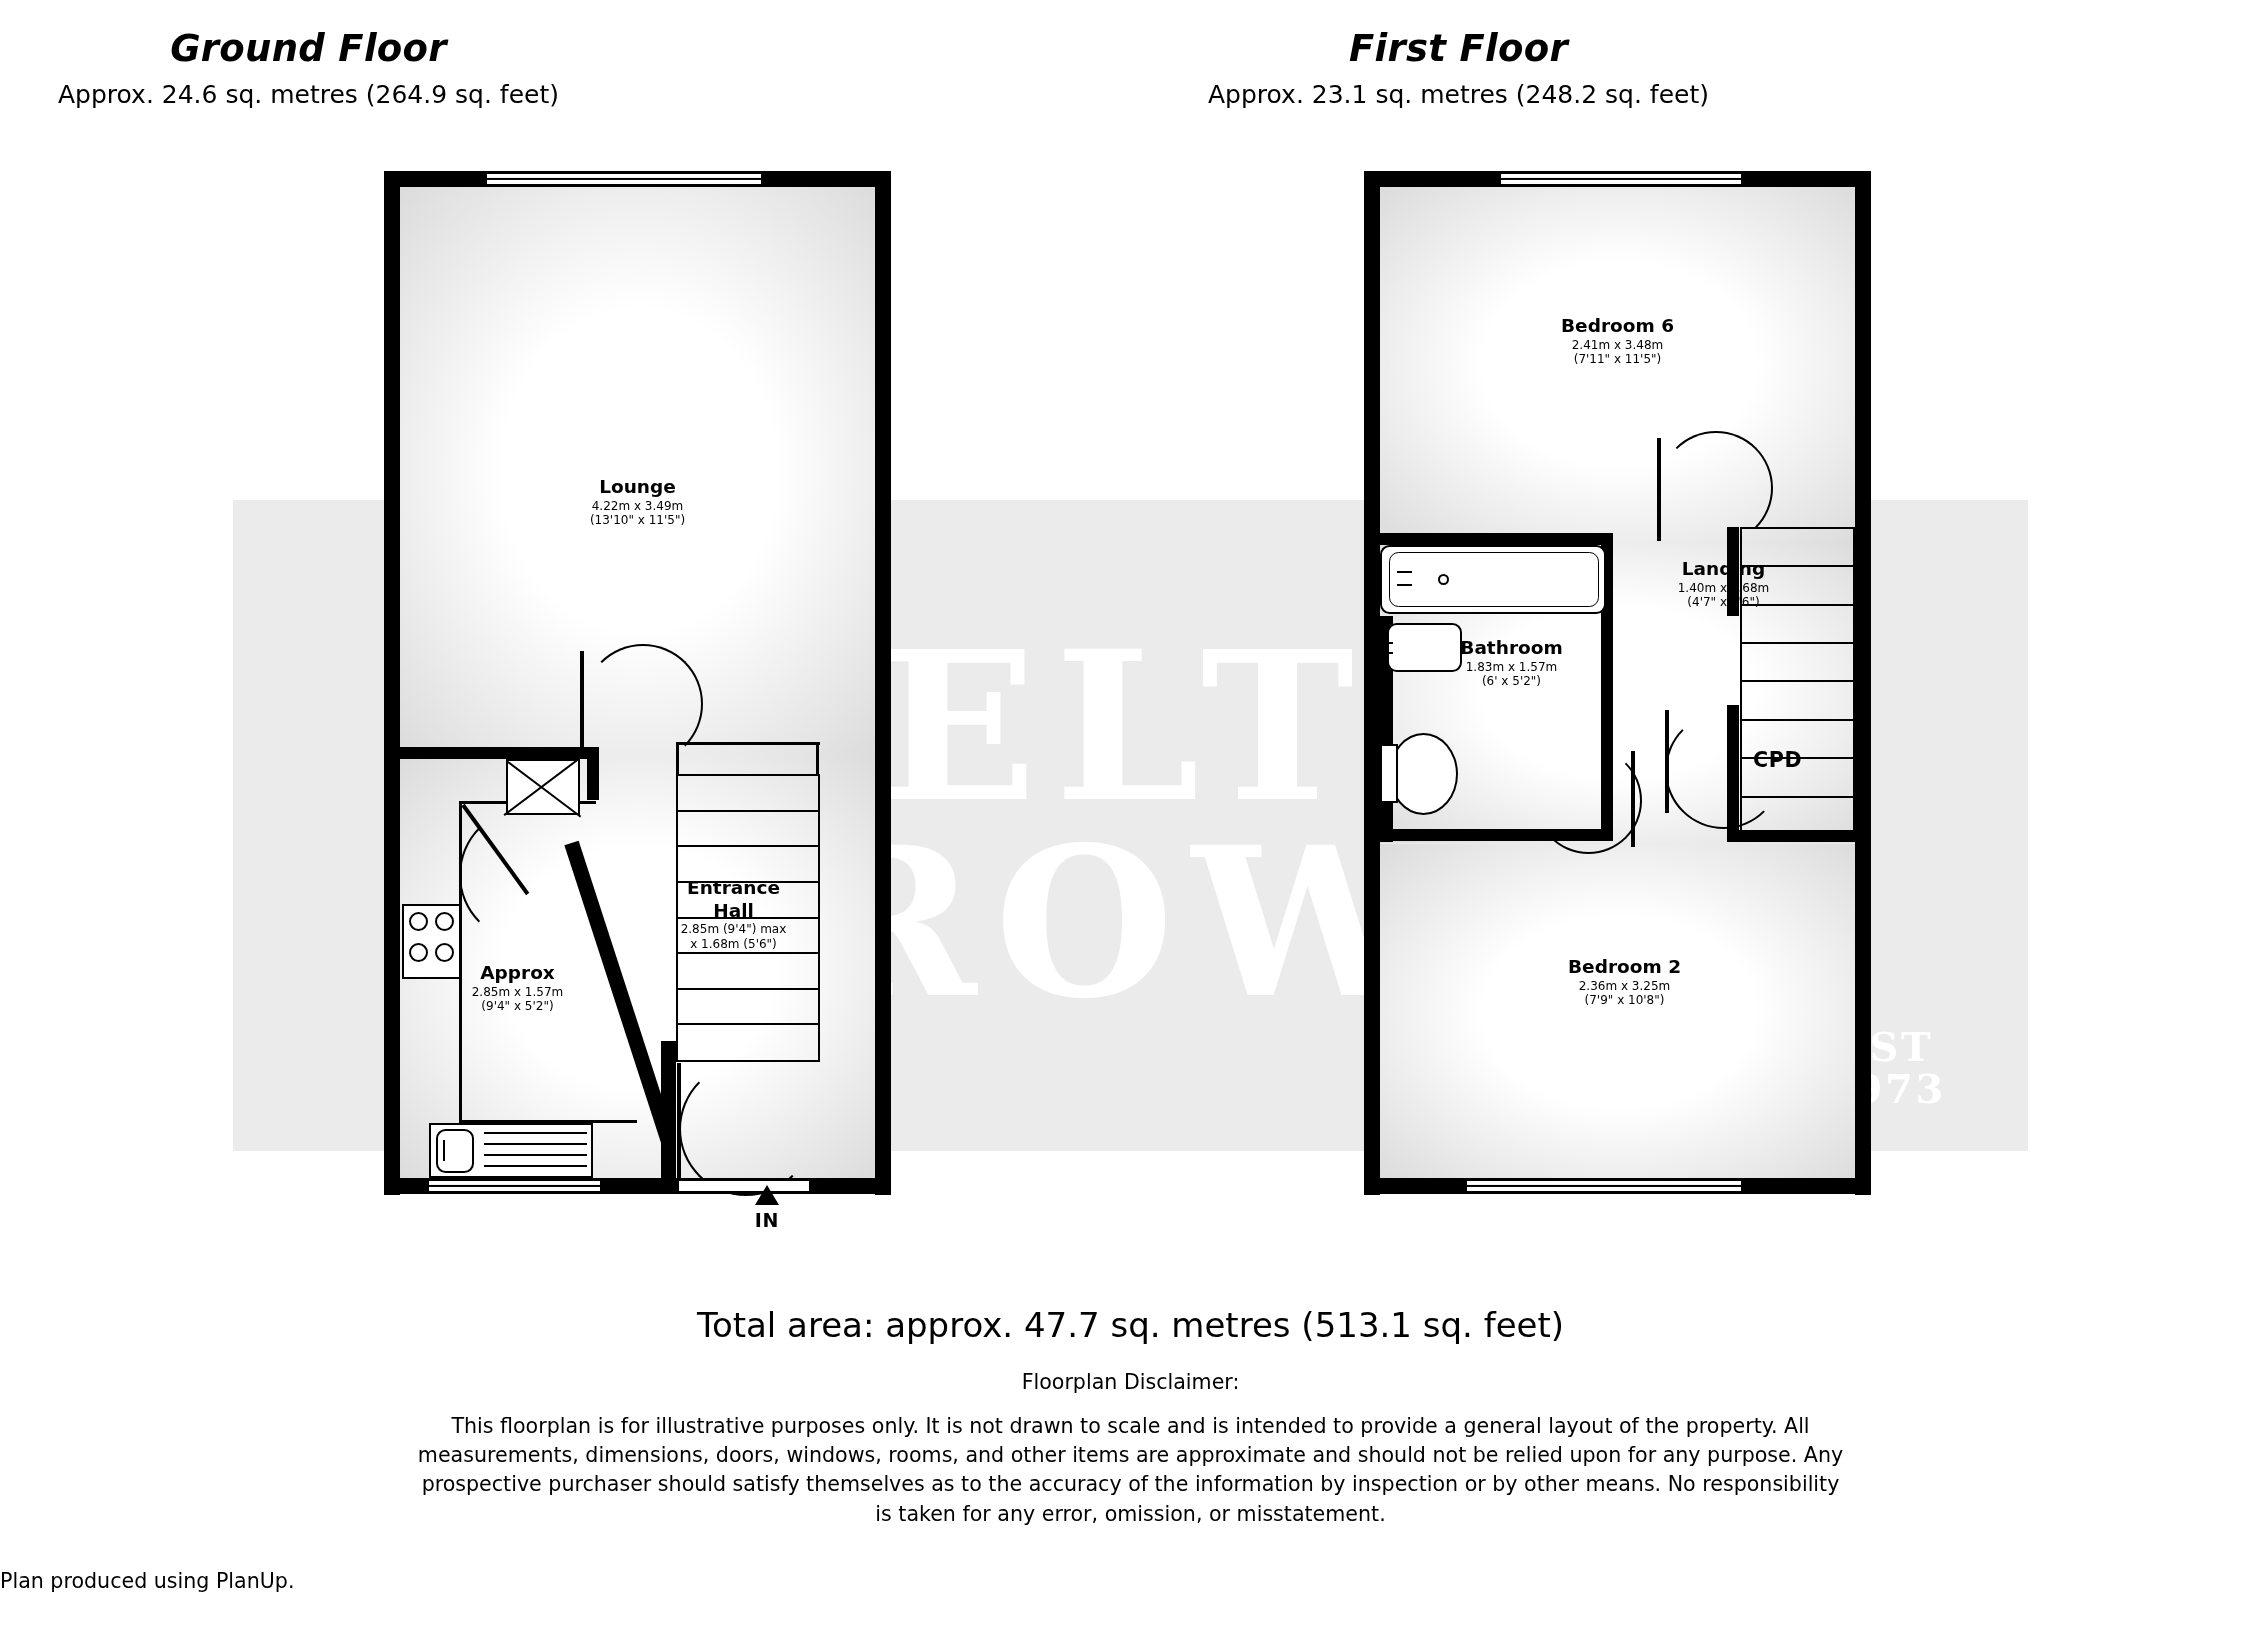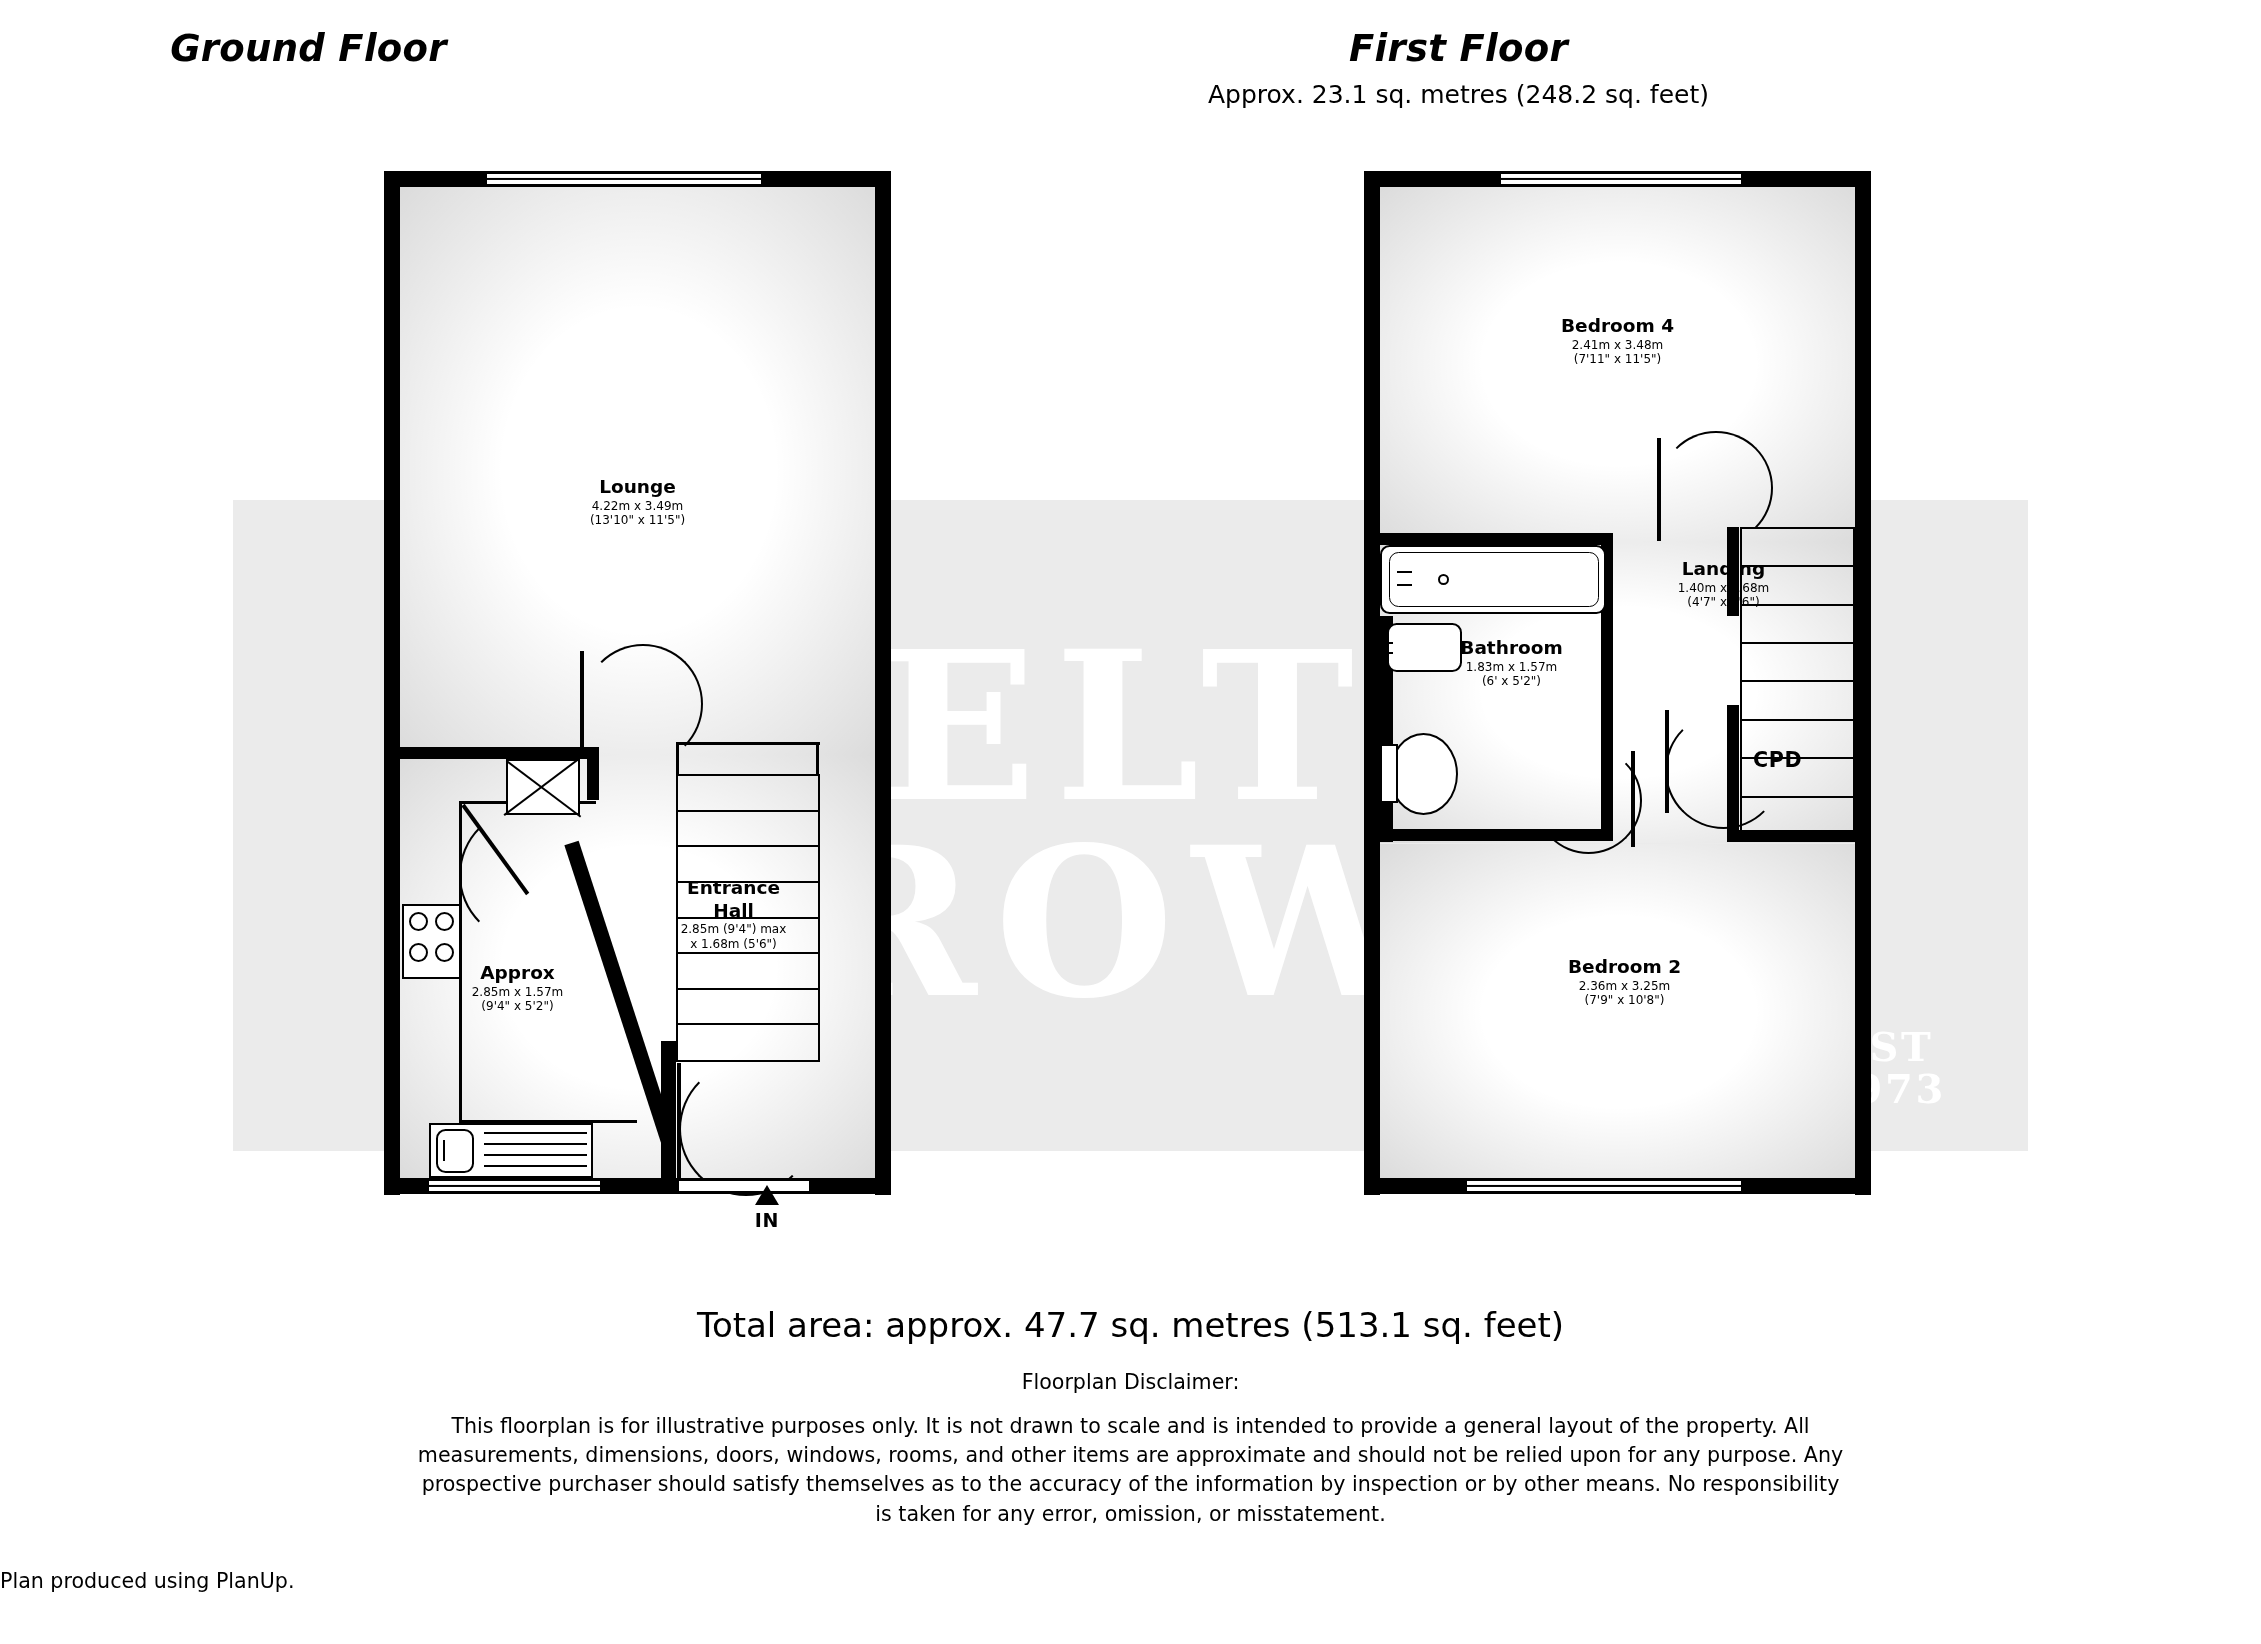--- a/index.html
+++ b/index.html
@@ -224,20 +224,21 @@
   <div class="wm-line wm1">CHELTON</div>
   <div class="wm-line wm2">BROWN</div>
   <div class="wm-est">
     <div>EST</div>
     <div>1973</div>
   </div>
 </div>
 
 <div class="floor-heading" id="gf-heading">
   <div class="ft">Ground Floor</div>
+  <div class="fs">Approx. 24.6 sq. metres (264.9 sq. feet)</div>
 </div>
 <div class="floor-heading" id="ff-heading">
   <div class="ft">First Floor</div>
   <div class="fs">Approx. 23.1 sq. metres (248.2 sq. feet)</div>
 </div>
 
 <div class="plan" id="ground-plan">
 
   <div class="room-fill" style="left:15px; top:15px; width:480px; height:569px;"></div>
   <div class="room-shadow" style="left:15px; top:15px; width:480px; height:569px;"></div>
@@ -393,21 +394,21 @@
   <div class="wall" style="left:363px; top:534px; width:12.3px; height:137px;"></div>
   <div class="wall" style="left:363px; top:659px; width:130px; height:12.3px;"></div>
 
   <div class="door-arc" style="left:295px; top:260px; width:110px; height:110px; border-left-color:transparent; border-bottom-color:transparent;"></div>
   <div class="door-leaf" style="left:293px; top:267px; width:4.1px; height:103px;"></div>
 
   <div class="door-arc" style="left:301px; top:541px; width:113px; height:113px; border-right-color:transparent; border-top-color:transparent;"></div>
   <div class="door-leaf" style="left:301px; top:539px; width:4.1px; height:103px;"></div>
 
   <div class="label" style="left:137px; top:144px; width:233px;">
-    <div class="name">Bedroom 4</div>
+    <div class="name">Bedroom 6</div>
     <div class="dims">2.41m x 3.48m</div>
     <div class="dims">(7'11" x 11'5")</div>
   </div>
 
   <div class="label" style="left:260px; top:387px; width:199px;">
     <div class="name">Landing</div>
     <div class="dims">1.40m x 1.68m</div>
     <div class="dims">(4'7" x 5'6")</div>
   </div>
 

